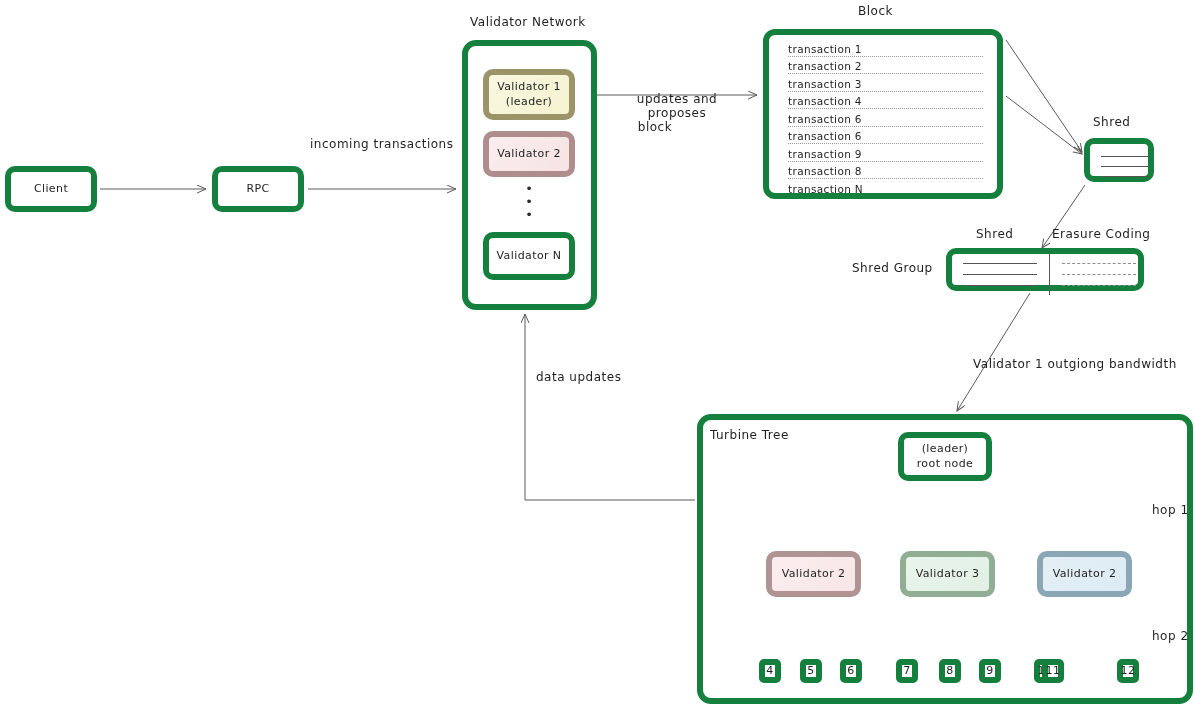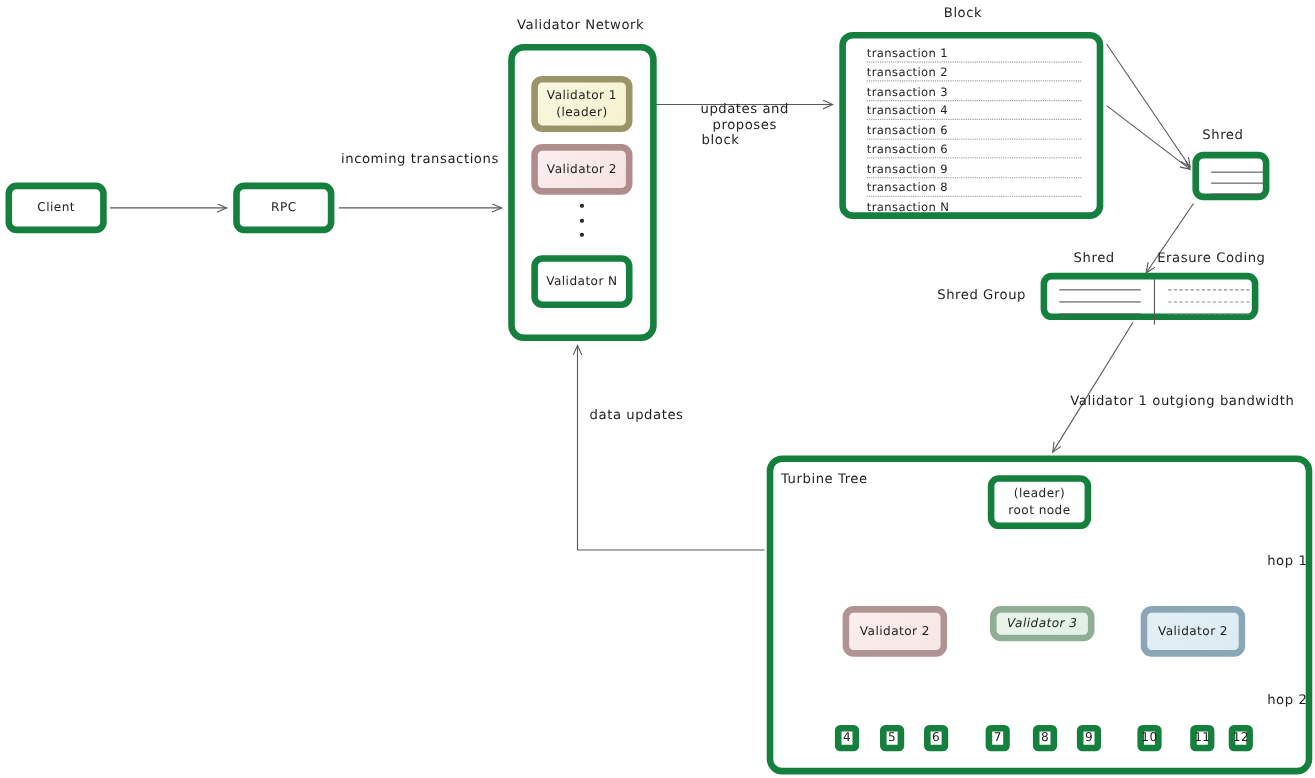--- a/index.html
+++ b/index.html
@@ -32,22 +32,22 @@
   #v2{left:483px;top:131px;width:92px;height:46px;
       background:linear-gradient(135deg,#fbeeee,#f6e3e3);border-color:#b08d8d;}
   #vn{left:483px;top:232px;width:92px;height:48px;}
   #blockbox{left:763px;top:29px;width:240px;height:170px;border-radius:12px;display:block;}
   #shred1{left:1084px;top:138px;width:70px;height:44px;display:block;}
   #shredgroup{left:946px;top:248px;width:198px;height:43px;display:block;padding:0;}
   #turbine{left:697px;top:414px;width:496px;height:290px;border-radius:14px;display:block;}
   #rootnode{left:898px;top:432px;width:94px;height:49px;}
   #tv2{left:766px;top:551px;width:95px;height:46px;
        background:linear-gradient(135deg,#fbeeee,#f7e6e6);border-color:#b09393;}
-  #tv3{left:900px;top:551px;width:95px;height:32px;
-       background:linear-gradient(135deg,#e9f4ea,#e2f0e4);border-color:#8fae94;font-style:italic;}
+  #tv3{left:900px;top:551px;width:95px;height:46px;
+       background:linear-gradient(135deg,#e9f4ea,#e2f0e4);border-color:#8fae94;}
   #tv4{left:1037px;top:551px;width:95px;height:46px;
        background:linear-gradient(135deg,#e4eff5,#dcebf3);border-color:#8ba6b5;}
   .leaf{width:22px;height:24px;top:659px;border-radius:5px;font-size:11px;}
   
   .tx-row{
     position:relative;height:17.5px;padding-left:19px;
     font-size:10.5px;letter-spacing:.35px;color:#1f1f1f;
     display:flex;align-items:center;
   }
   .tx-row .rule{
@@ -257,21 +257,21 @@
       </div>
       <div class="node leaf" style="left: 939px;">
         <span>8</span>
       </div>
       <div class="node leaf" style="left: 979px;">
         <span>9</span>
       </div>
       <div class="node leaf" style="left: 1034px;">
         <span>10</span>
       </div>
-      <div class="node leaf" style="left: 1082px;">
+      <div class="node leaf" style="left: 1042px;">
         <span>11</span>
       </div>
       <div class="node leaf" style="left: 1117px;">
         <span>12</span>
       </div>
     </div>
 
   <div class="lbl" style="left:1152px;top:503px;">hop 1</div>
   <div class="lbl" style="left:1152px;top:629px;">hop 2</div>
 

